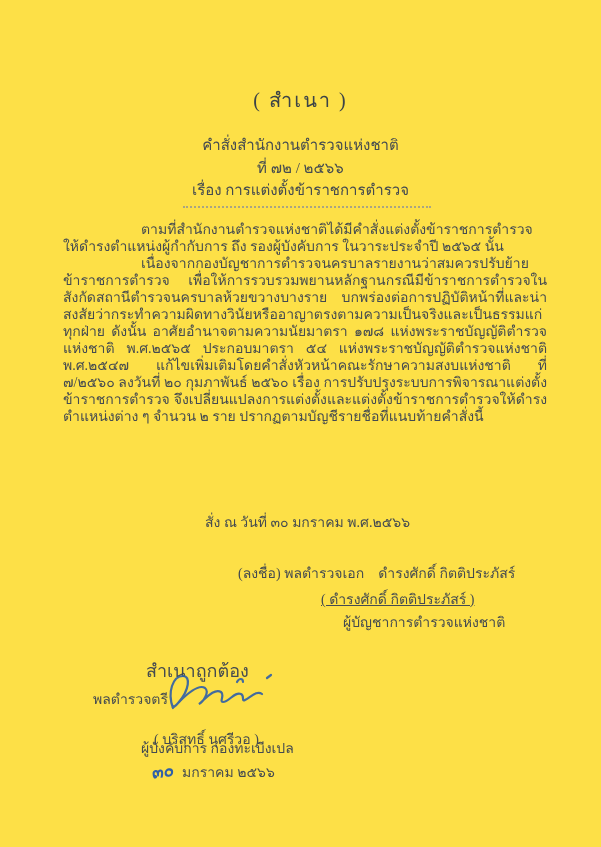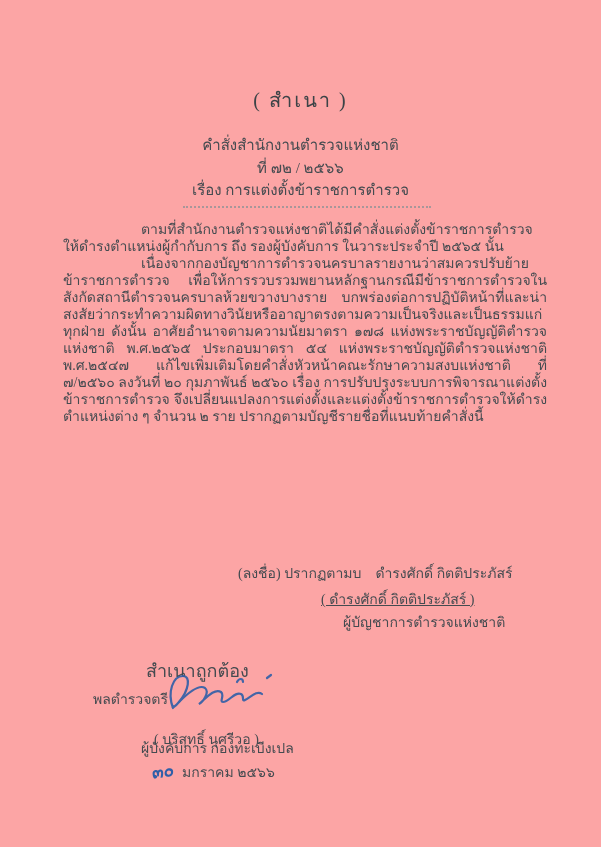--- a/index.html
+++ b/index.html
@@ -5,21 +5,21 @@
   html, body {
     margin: 0;
     padding: 0;
     background: #e9e9e7;
   }
   .page {
     position: relative;
     width: 601px;
     height: 847px;
     margin: 0 auto;
-    background: #fca5a5;
+    background: #fde047;
     color: #454b50;
     font-family: "Liberation Serif", "DejaVu Serif", serif;
     overflow: hidden;
   }
   .centered { position: absolute; left: 0; right: 0; text-align: center; }
   .copy-label {
     top: 84px;
     font-size: 20px;
     letter-spacing: 2px;
     color: #3c4347;
@@ -86,23 +86,24 @@
   <div class="centered hdr-num">ที่ ๗๒ / ๒๕๖๖</div>
   <div class="centered hdr-subj">เรื่อง  การแต่งตั้งข้าราชการตำรวจ</div>
 
   <div class="dotted-divider"></div>
 
   <div class="body-text">
     <p>ตามที่สำนักงานตำรวจแห่งชาติได้มีคำสั่งแต่งตั้งข้าราชการตำรวจให้ดำรงตำแหน่งผู้กำกับการ ถึง รองผู้บังคับการ ในวาระประจำปี ๒๕๖๕ นั้น</p>
     <p>เนื่องจากกองบัญชาการตำรวจนครบาลรายงานว่าสมควรปรับย้ายข้าราชการตำรวจ เพื่อให้การรวบรวมพยานหลักฐานกรณีมีข้าราชการตำรวจในสังกัดสถานีตำรวจนครบาลห้วยขวางบางราย บกพร่องต่อการปฏิบัติหน้าที่และน่าสงสัยว่ากระทำความผิดทางวินัยหรืออาญาตรงตามความเป็นจริงและเป็นธรรมแก่ทุกฝ่าย ดังนั้น อาศัยอำนาจตามความนัยมาตรา ๑๗๘ แห่งพระราชบัญญัติตำรวจแห่งชาติ พ.ศ.๒๕๖๕ ประกอบมาตรา ๕๔ แห่งพระราชบัญญัติตำรวจแห่งชาติ พ.ศ.๒๕๔๗ แก้ไขเพิ่มเติมโดยคำสั่งหัวหน้าคณะรักษาความสงบแห่งชาติ ที่ ๗/๒๕๖๐ ลงวันที่ ๒๐ กุมภาพันธ์ ๒๕๖๐ เรื่อง การปรับปรุงระบบการพิจารณาแต่งตั้งข้าราชการตำรวจ จึงเปลี่ยนแปลงการแต่งตั้งและแต่งตั้งข้าราชการตำรวจให้ดำรงตำแหน่งต่าง ๆ จำนวน ๒ ราย ปรากฏตามบัญชีรายชื่อที่แนบท้ายคำสั่งนี้</p>
   </div>
 
+  <div class="order-date-line">สั่ง  ณ  วันที่  ๓๐  มกราคม พ.ศ.๒๕๖๖</div>
 
   <div class="sign-line1">
-    <span>(ลงชื่อ) ปรากฏตามบ</span><span class="signer-name">ดำรงศักดิ์  กิตติประภัสร์</span>
+    <span>(ลงชื่อ) พลตำรวจเอก</span><span class="signer-name">ดำรงศักดิ์  กิตติประภัสร์</span>
   </div>
   <div class="sign-line2">( ดำรงศักดิ์  กิตติประภัสร์ )</div>
   <div class="sign-line3">ผู้บัญชาการตำรวจแห่งชาติ</div>
 
   <div class="cert-label">สำเนาถูกต้อง</div>
 
   <div class="cert-rank">พลตำรวจตรี</div>
 
   <svg class="cert-sig" viewBox="0 0 112 52" xmlns="http://www.w3.org/2000/svg">
     <g fill="none" stroke="#2f5fa8" stroke-width="2.2" stroke-linecap="round" opacity="0.9">

